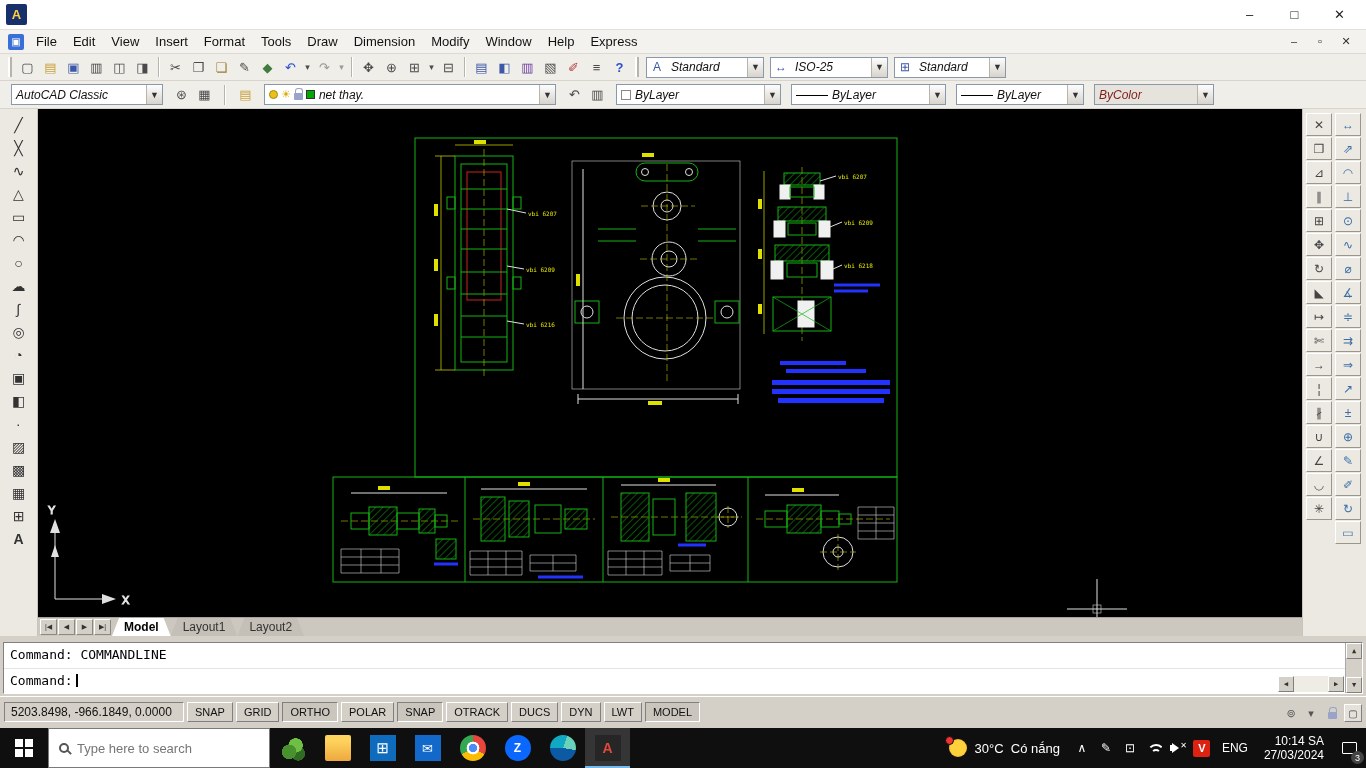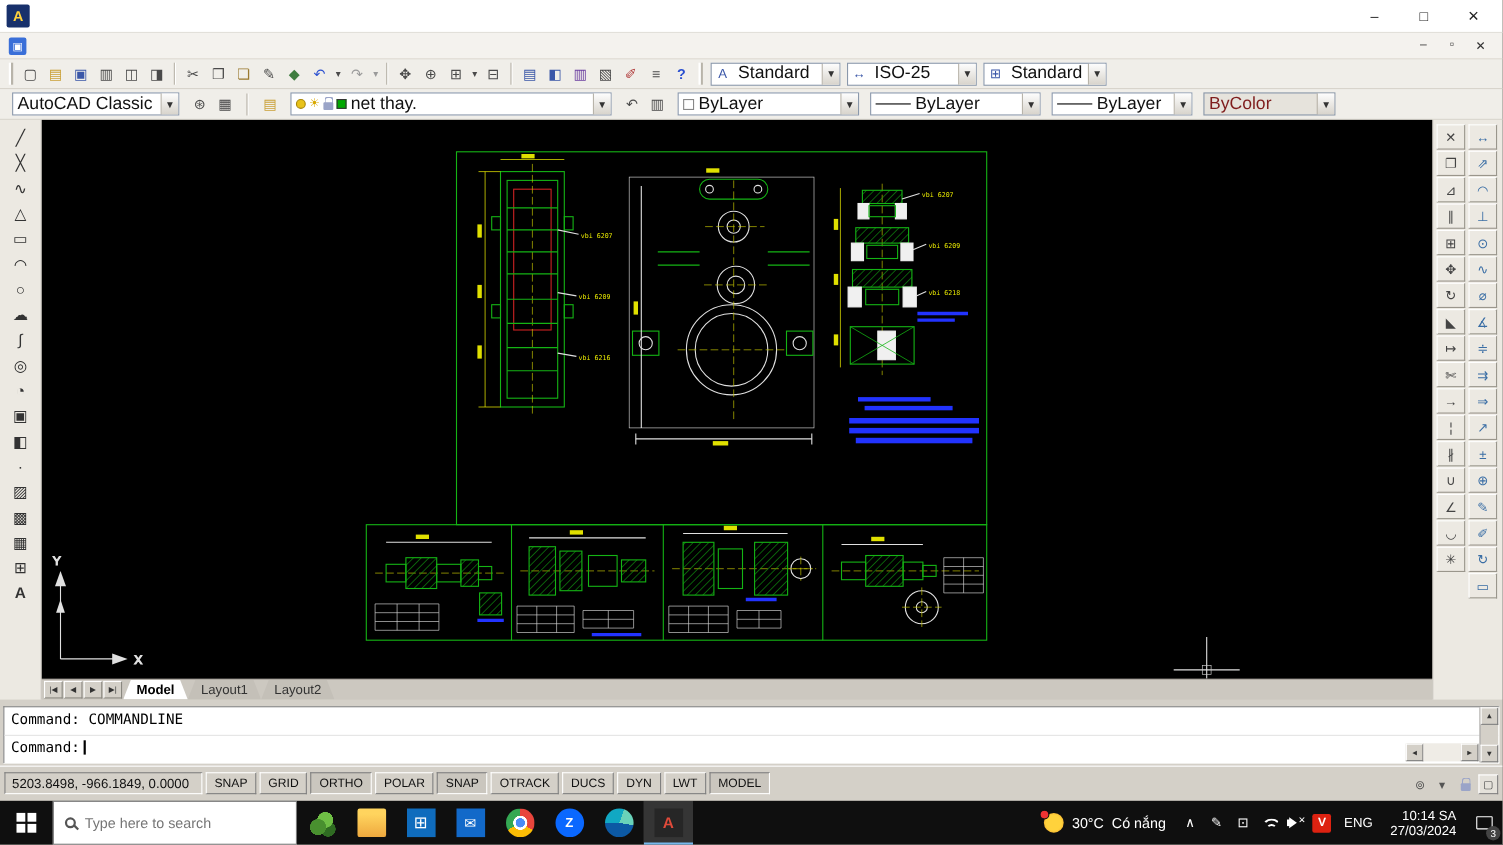--- a/index.html
+++ b/index.html
@@ -27,21 +27,21 @@
   .tbrow { background:#f0eee9; display:flex; align-items:center; border-bottom:1px solid #d8d4cc; }
   .tb1 { height:27px; padding:0 4px; }
   .tb2 { height:28px; padding:0 8px; gap:4px;}
   .grip { width:4px; height:20px; border-left:2px solid #fff; border-right:2px solid #b8b4aa; margin:0 4px;}
   .ticons { display:flex; align-items:center; }
   .ti { width:23px; height:22px; display:flex; align-items:center; justify-content:center; font-size:13px; color:#4a4a4a; border:1px solid transparent; border-radius:2px;}
   .ti.tna { width:11px; font-size:9px; }
   .tsep { width:2px; height:20px; border-left:1px solid #b8b4aa; border-right:1px solid #fff; margin:0 4px;}
   .combo { display:flex; align-items:center; height:21px; background:#fff; border:1px solid #8a98ab; margin:0 3px;}
   .combo .cicon { width:20px; text-align:center; font-size:12px; color:#3b57a8; flex:none;}
-  .combo .cval { flex:1; padding:0 4px; font-size:16px; color:#111; white-space:nowrap; overflow:hidden;}
+  .combo .cval { flex:1; padding:0 4px; font-size:12px; color:#111; white-space:nowrap; overflow:hidden;font-style:italic;}
   .combo .carr { width:16px; height:100%; background:linear-gradient(#fdfdfd,#d8d4cc); border-left:1px solid #b8b4aa; font-size:9px; color:#333; display:flex; align-items:center; justify-content:center; flex:none;}
   .combo.disabled { background:#e6e3dc; }
   .combo.disabled .cval { color:#7f1d1d; }
   .ltline { display:inline-block; width:32px; border-top:1.5px solid #000; margin-right:4px; vertical-align:middle;}
   .ltline.thin { border-top-width:1px; }
   .swatch { width:10px; height:10px; border:1px solid #888; background:#fff; margin-left:4px; flex:none;}
   .lay-ic { display:flex; align-items:center; gap:3px; padding-left:4px; flex:none;}
   .dot { width:9px; height:9px; border-radius:50%; background:#e8c21a; border:1px solid #a8860a;}
   .sun { color:#d8a800; font-size:11px; line-height:1;}
   .locksm { width:9px; height:7px; background:#9aa4c8; border-radius:1px; position:relative; margin-top:4px;}
@@ -158,20 +158,35 @@
     <div class="appicon">A</div>
     <div class="win-controls">
       <div class="wbtn">–</div>
       <div class="wbtn">□</div>
       <div class="wbtn">✕</div>
     </div>
   </div>
 
   <div class="menubar">
     <div class="docicon">▣</div>
+    <div class="menuitems">
+
+    <span class="mitem">File</span>
+        <span class="mitem">Edit</span>
+        <span class="mitem">View</span>
+        <span class="mitem">Insert</span>
+        <span class="mitem">Format</span>
+        <span class="mitem">Tools</span>
+        <span class="mitem">Draw</span>
+        <span class="mitem">Dimension</span>
+        <span class="mitem">Modify</span>
+        <span class="mitem">Window</span>
+        <span class="mitem">Help</span>
+        <span class="mitem">Express</span>
+      </div>
     <div class="doc-controls">
       <span class="dbtn">–</span>
       <span class="dbtn">▫</span>
       <span class="dbtn">✕</span>
     </div>
   </div>
 
   <div class="tbrow tb1">
     <div class="grip"></div>
     <div class="ticons">

